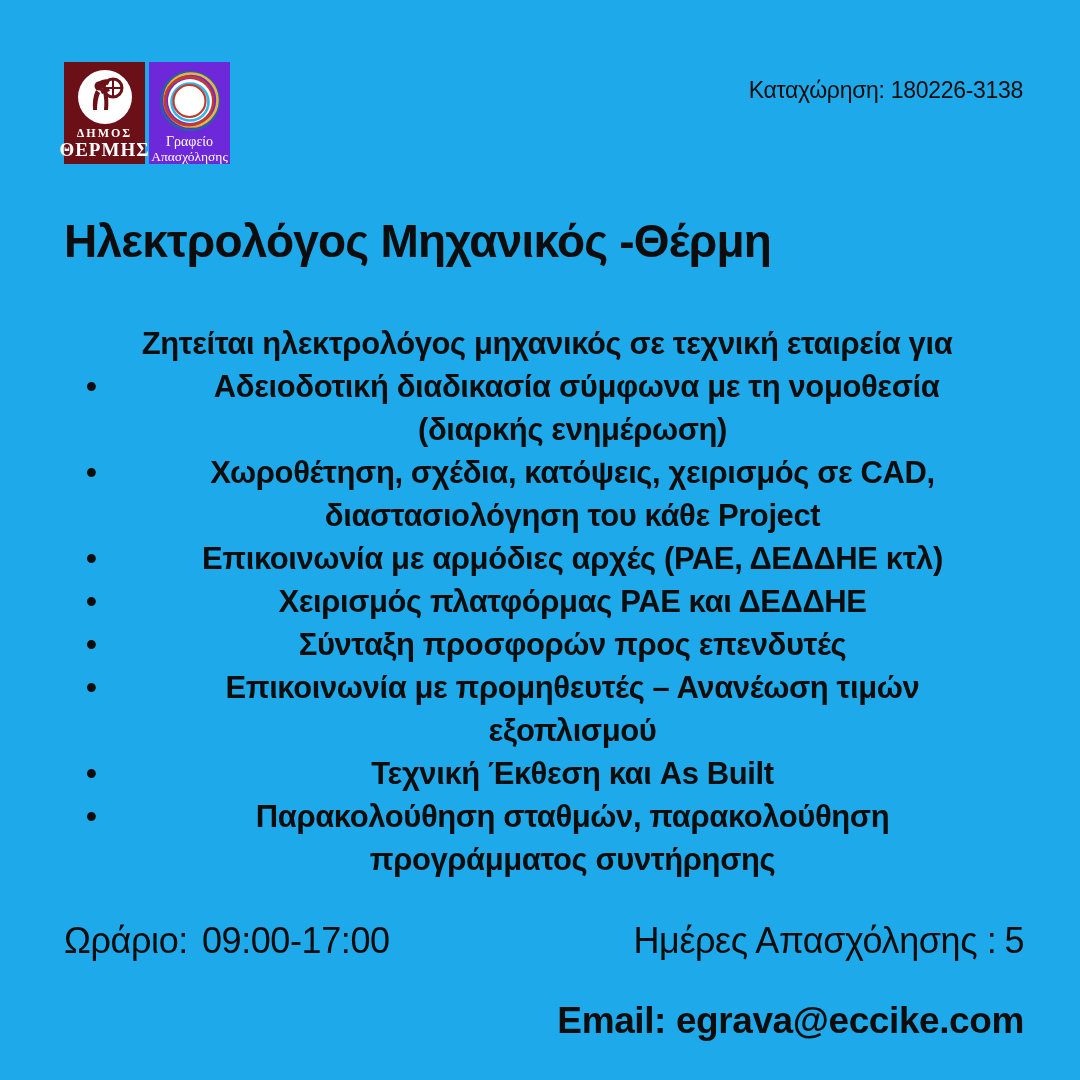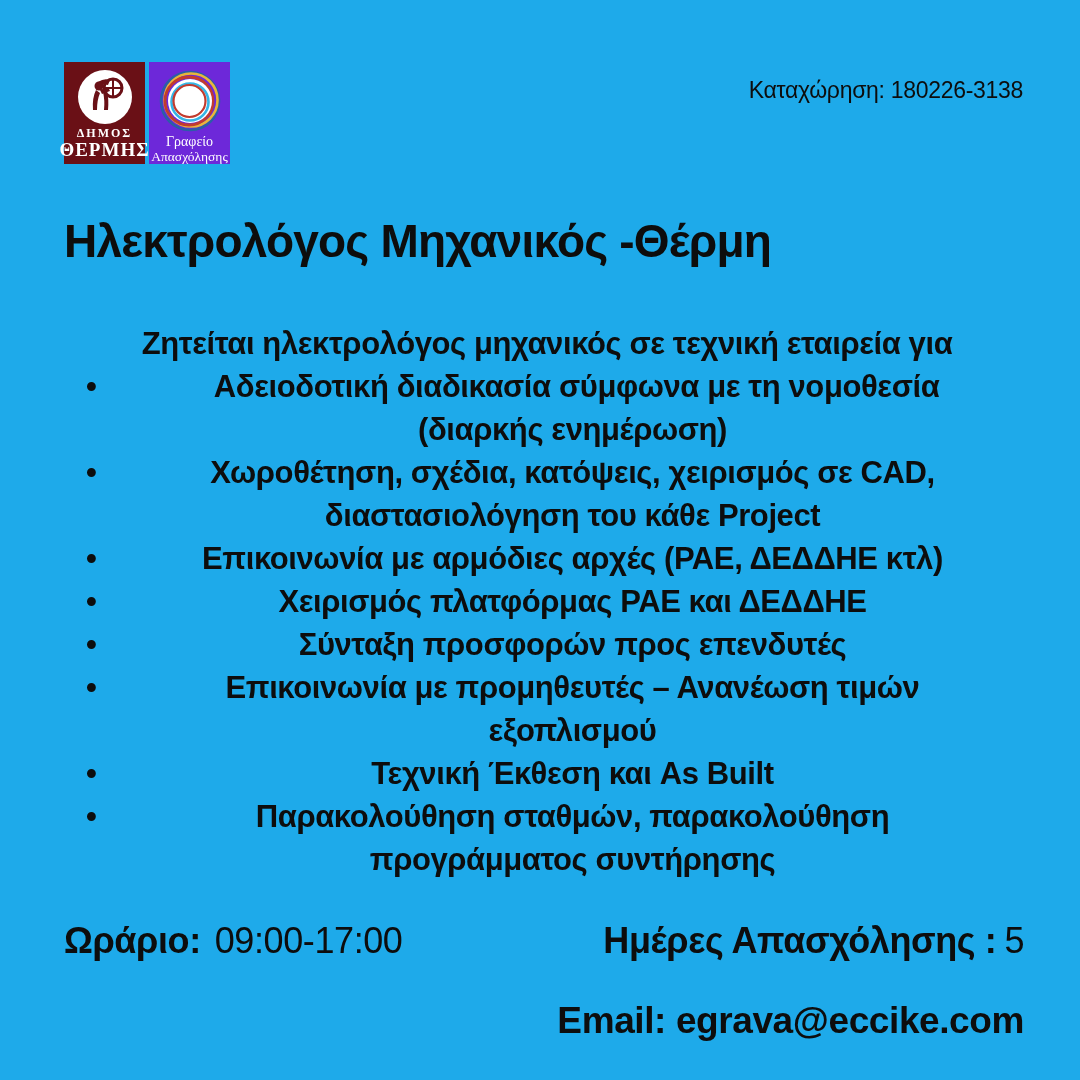--- a/index.html
+++ b/index.html
@@ -77,21 +77,21 @@
   }
 
   
   .details-row {
     position:absolute; top:919px; left:64px; right:56px;
     display:flex; justify-content:space-between; align-items:baseline;
     font-size:36px;
     line-height:44px;
     letter-spacing:-0.4px;
   }
-  .lbl { font-weight:bold; }
+  .lbl { font-weight:normal; }
   .val { font-weight:normal; }
   .schedule .val { margin-left:14px;text-align:center; }
   .days .val { margin-left:8px; }
 
   .email-row {
     position:absolute; top:1000px; right:56px;
     font-size:37px;
     font-weight:bold;
     letter-spacing:-0.4px;
   }

